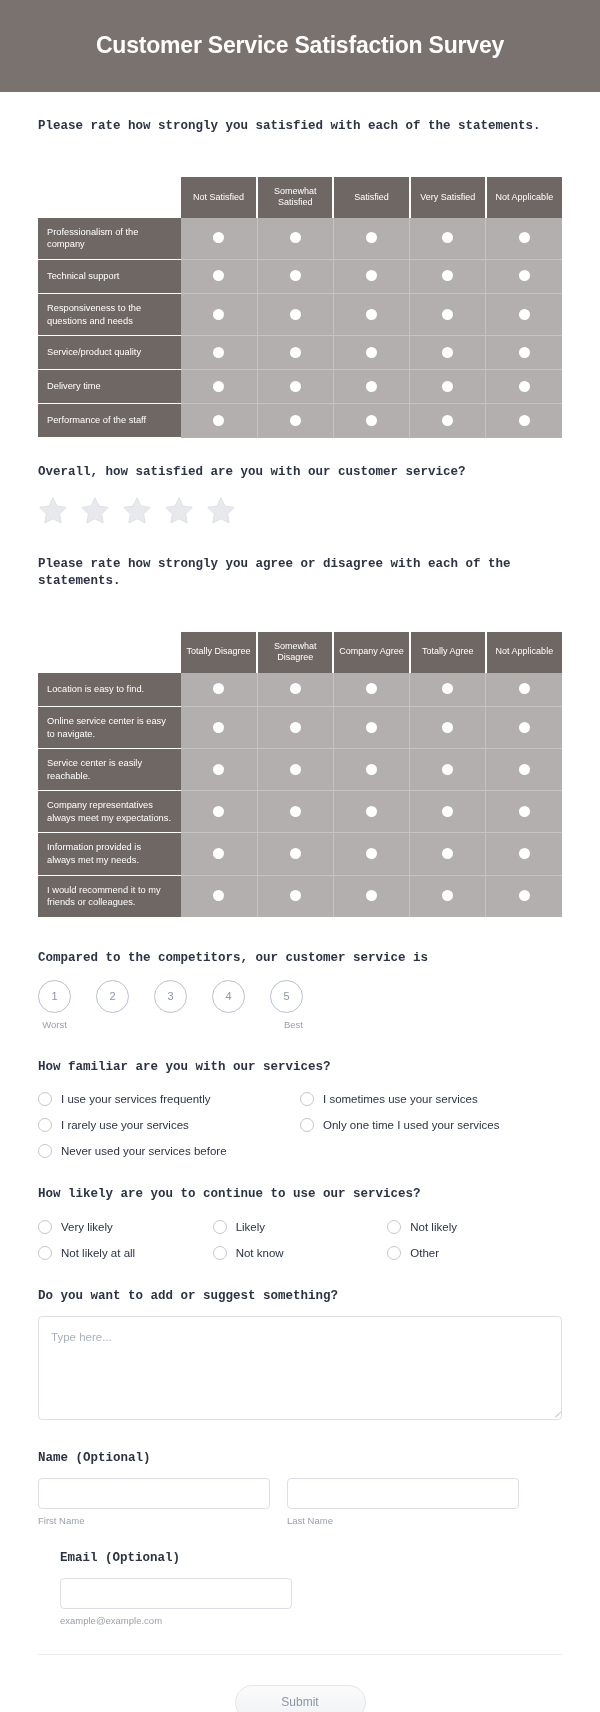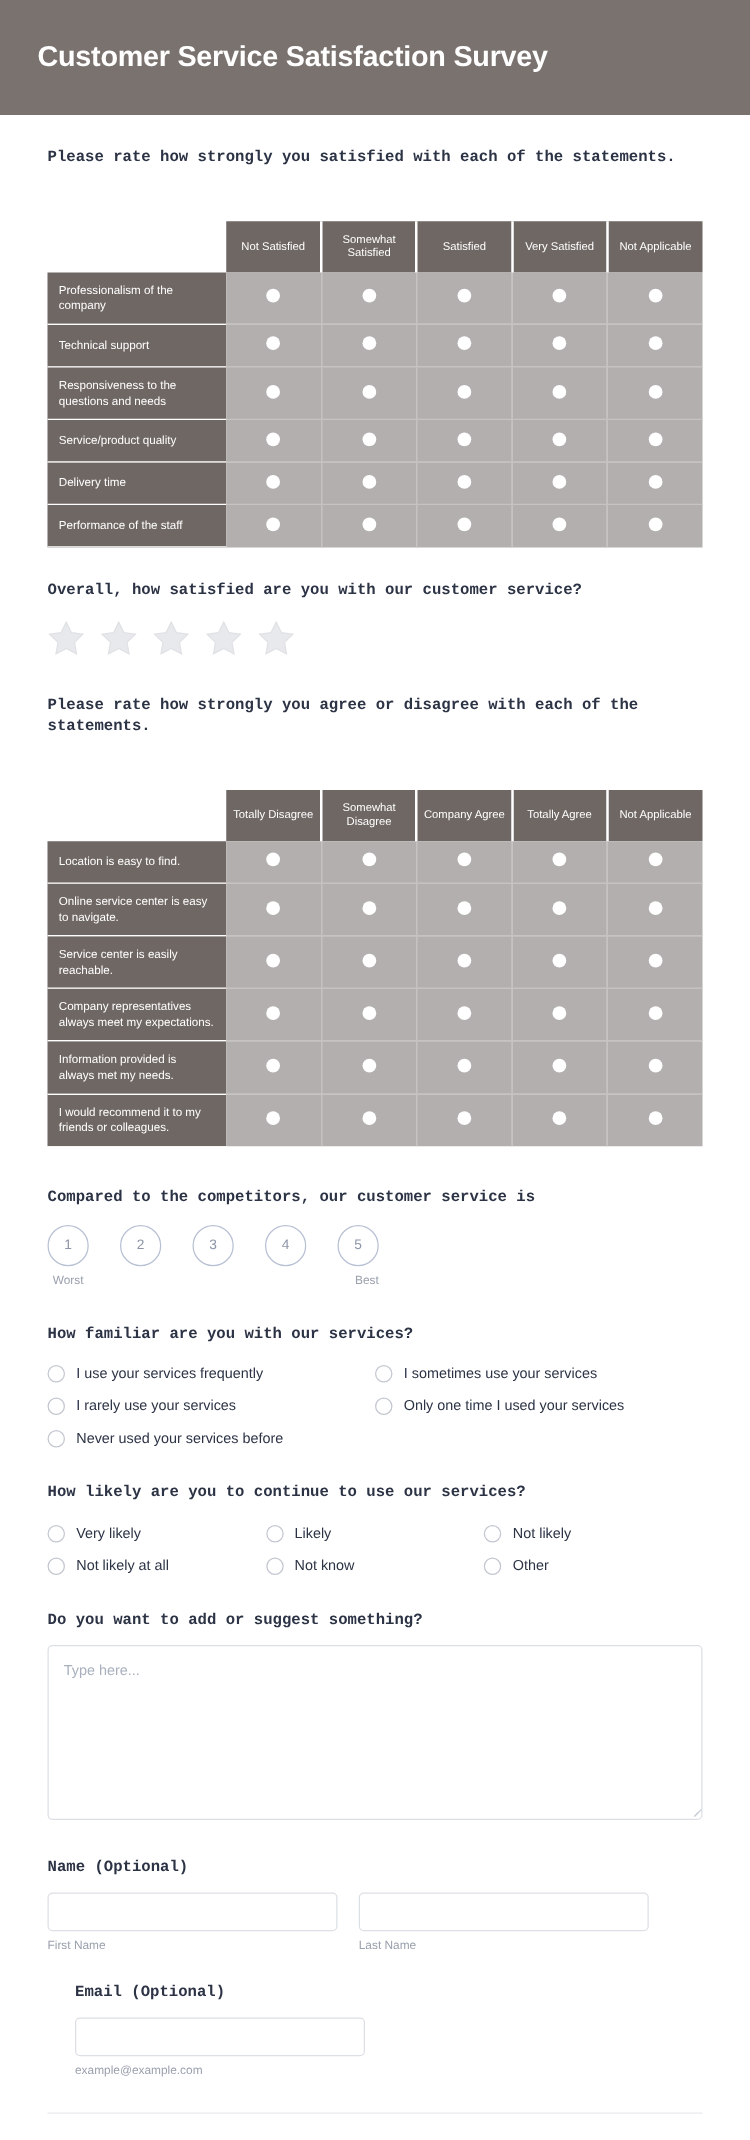--- a/index.html
+++ b/index.html
@@ -11,20 +11,21 @@
     color: #2c3345;
     -webkit-font-smoothing: antialiased;
   }
 
   
   .form-header {
     background: #7a726f;
     height: 92px;
     display: flex;
     align-items: center;
+    justify-content: center;
     padding: 0 30px;
   }
   .form-title {
     color: #ffffff;
     font-size: 23px;
     font-weight: bold;
     letter-spacing: -0.2px;
     text-align: center;
     line-height: 1.2;
   }
@@ -117,21 +118,21 @@
   }
   .radio-circle {
     width: 14px; height: 14px; border-radius: 50%;
     border: 1px solid #c3c7d0; background:#fff;
     flex: 0 0 auto;
   }
 
   
   .textarea-box {
     width: 100%;
-    height: 140px;
+    height: 104px;
     border: 1px solid #dcdfe5;
     border-radius: 4px;
     background: #fff;
     position: relative;
     padding: 10px 12px;
   }
   .textarea-placeholder { color:#a9b0bd; font-size: 11.5px; }
   .resize-handle {
     position: absolute; right: 2px; bottom: 2px;
     width: 8px; height: 8px;

